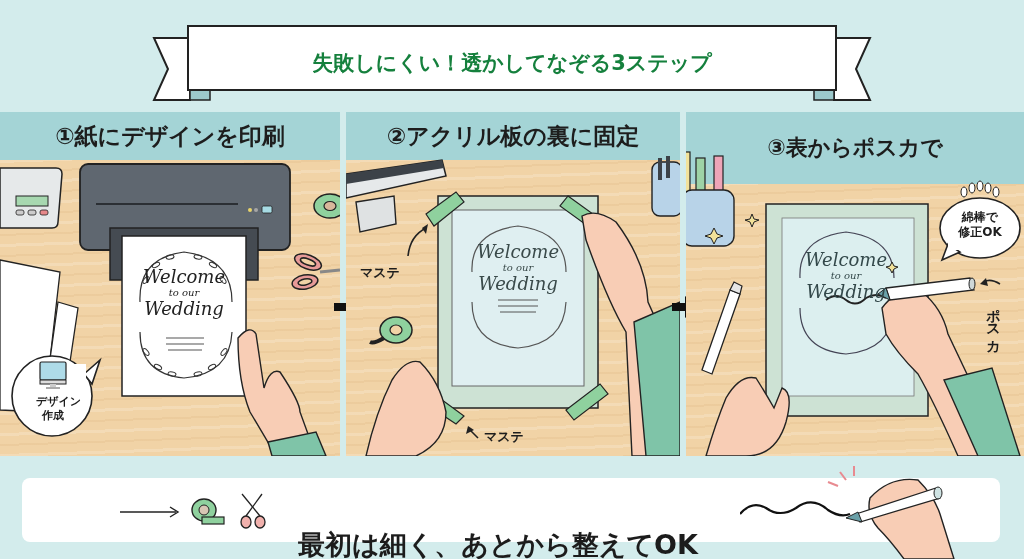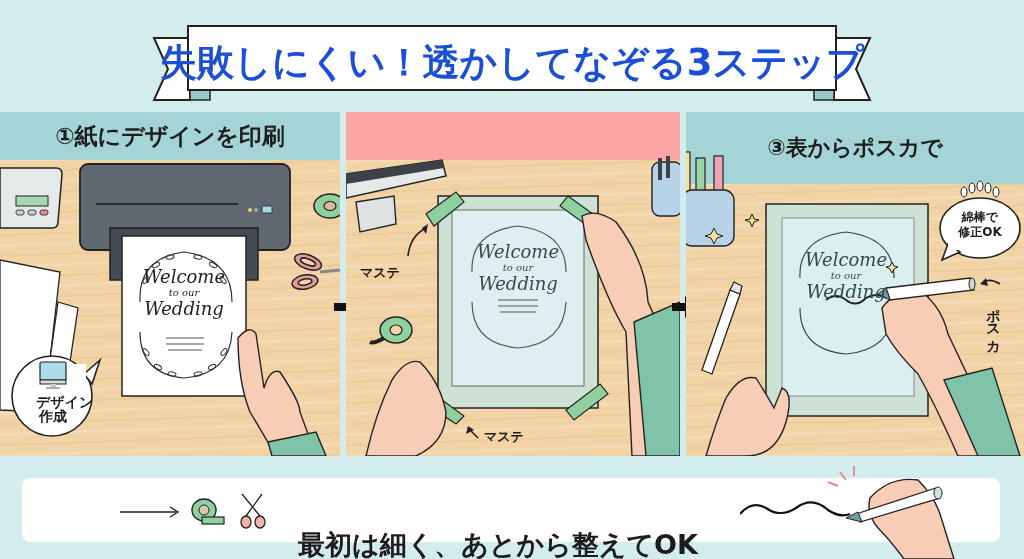--- a/index.html
+++ b/index.html
@@ -11,21 +11,21 @@
       color: #1e1e1e;
     }
     .abs { position: absolute; }
 
     
     .banner { position: absolute; left: 150px; top: 24px; width: 724px; height: 80px; }
     .banner svg { position: absolute; left: 0; top: 0; }
     .banner-title {
       position: absolute; left: 30px; right: 30px; top: 16px; height: 46px;
       display: flex; align-items: center; justify-content: center;
-      font-size: 37px; font-weight: bold; letter-spacing: 0px; color: #1d4ed8;
+      font-size: 21px; font-weight: bold; letter-spacing: 0px; color: #15803d;
       white-space: nowrap;
     }
 
     
     .panel { position: absolute; top: 112px; height: 344px; overflow: hidden; background: #fca5a5; }
     .panel-1 { left: 0; width: 340px; }
     .panel-2 { left: 346px; width: 334px; }
     .panel-3 { left: 686px; width: 338px; }
     .panel-head {
       position: absolute; left: 0; right: 0; top: 0; height: 48px;
@@ -147,38 +147,39 @@
       <polygon points="84,262 100,248 92,272" fill="#ffffff" stroke="#222" stroke-width="1.6"></polygon>
       <rect x="40" y="252" width="46" height="28" fill="#ffffff"></rect>
     </g>
     <g>
       <rect x="40" y="250" width="26" height="18" rx="1.5" fill="#aedbe8" stroke="#222" stroke-width="1.2"></rect>
       <rect x="40" y="268" width="26" height="4" fill="#ddd" stroke="#222" stroke-width="1"></rect>
       <rect x="50" y="272" width="6" height="3" fill="#ccc"></rect>
       <rect x="46" y="275" width="14" height="2" fill="#aaa"></rect>
     </g>
   </svg>
-  <div class="label-txt" style="left:36px;top:283px;font-size:14px;line-height:14px;text-align:center;width:34px;">
+  <div class="label-txt" style="left:36px;top:283px;font-size:11px;line-height:14px;text-align:center;width:34px;">
     <div>デザイン</div>
     <div>作成</div>
   </div>
   <div class="label-txt" style="left:124px;top:155px;width:120px;text-align:center;font-family:'DejaVu Serif',serif;font-style:italic;font-weight:normal;color:#222;">
     <div style="font-size:18px;line-height:20px;">Welcome</div>
     <div style="font-size:10px;line-height:12px;">to our</div>
     <div style="font-size:18px;line-height:20px;">Wedding</div>
   </div>
 </div>
 
 <svg class="step-arrow" style="left:334px;top:294px;" viewBox="0 0 28 26">
   <rect x="0" y="9" width="14" height="8" fill="#111"></rect>
   <polygon points="13,2 26,13 13,24" fill="#111"></polygon>
 </svg>
 
 <div class="panel panel-2">
   <div class="wood"></div>
+  <div class="panel-head">②アクリル板の裏に固定</div>
   <svg class="scene" width="334" height="344" viewBox="0 0 334 344">
 
     <g>
       <polygon points="0,62 96,48 100,64 0,86" fill="#e6e9ea" stroke="#222" stroke-width="1.5"></polygon>
       <polygon points="0,62 96,48 98,56 0,72" fill="#3c4248"></polygon>
       <polygon points="10,90 48,84 50,112 14,120" fill="#dfe2e3" stroke="#222" stroke-width="1.4"></polygon>
     </g>
 
     <g>
       <rect x="306" y="50" width="30" height="54" rx="8" fill="#b8d3e8" stroke="#222" stroke-width="1.4"></rect>

